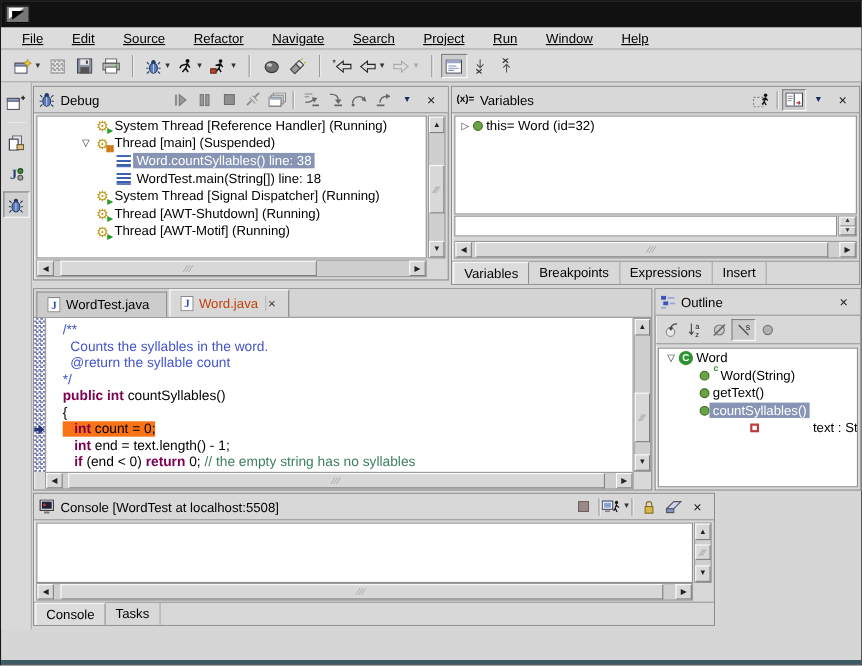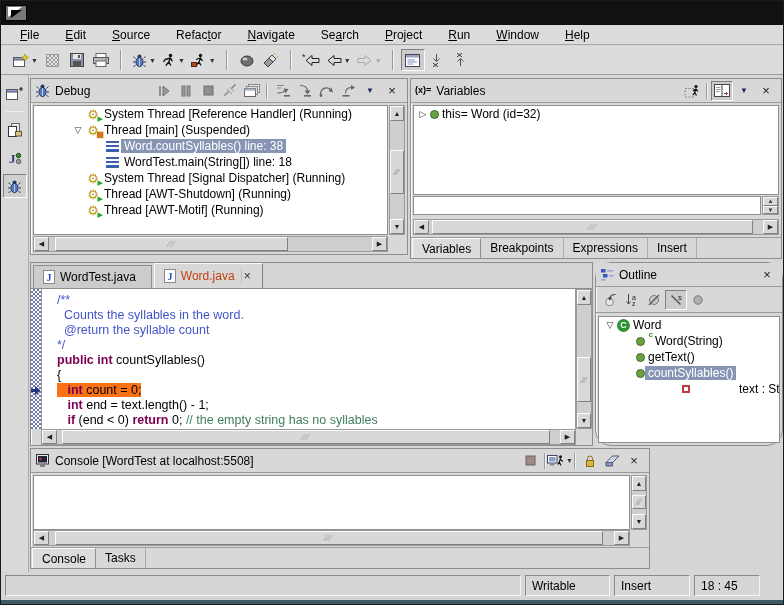--- a/index.html
+++ b/index.html
@@ -9,21 +9,21 @@
 
   
   .titlebar { position:absolute; left:0; top:0; width:100%; height:24px; background:#111; color:#fff;
               display:flex; align-items:center; font-weight:bold; font-size:13px; }
   .titleicon { width:22px; height:16px; margin:0 6px 0 4px; background:#777; position:relative; border:1px solid #000; }
   .titleicon:before { content:""; position:absolute; left:2px; top:1px; border-top:10px solid #fff; border-right:14px solid transparent; }
   .titleicon:after  { content:""; position:absolute; left:5px; top:4px; border-top:8px solid #000; border-right:11px solid transparent; }
 
   .menubar { position:absolute; left:0; top:24px; width:100%; height:20px; background:#dcdcdc;
              border-bottom:1px solid #a8a8a8; display:flex; align-items:center; padding-left:6px; }
-  .menu-item { padding:2px 13px; cursor:default; }
+  .menu-item { padding:2px 13px; cursor:default;text-decoration:underline; }
   .menu-item u { text-decoration:underline; }
 
   .toolbar { position:absolute; left:0; top:45px; width:100%; height:29px; background:#dcdcdc;
              border-bottom:1px solid #9c9c9c; display:flex; align-items:center; padding-left:4px; }
   .tbgroup { display:flex; align-items:center; padding:0 5px; }
   .tbsep { width:2px; height:20px; border-left:1px solid #9a9a9a; border-right:1px solid #f4f4f4; margin:0 2px; }
   .tbtn { height:22px; min-width:24px; display:flex; align-items:center; justify-content:center;
           padding:0 2px; border:1px solid transparent; }
   .tbtn.pressed { border-color:#808080 #fbfbfb #fbfbfb #808080; background:#cdcdcd; }
   .drop { font-size:7px; color:#333; margin-left:2px; }
@@ -620,21 +620,21 @@
     </div>
     <div class="hsb" style="left:10px; right:16px; bottom:0;">
       <span class="sbb">◀</span>
       <span class="trk">
           <span class="thm" style="left:1%;width:97%;">⁄⁄⁄</span>
         </span>
       <span class="sbb">▶</span>
     </div>
   </div>
 
-  <div class="view" style="left:594px; top:261px; width:188px; height:184px;border-radius:16px;">
+  <div class="view" style="left:594px; top:261px; width:188px; height:184px;">
     <div class="vtitle">
       <span class="icn" id="outline-title-icon">
           <svg width="14" height="14">
             <rect x="1" y="1" width="4.5" height="3.5" fill="#3b55c0"></rect>
             <rect x="7" y="2" width="6" height="1.6" fill="#9aa6d8"></rect>
             <rect x="3" y="6" width="4.5" height="3.5" fill="#3b55c0"></rect>
             <rect x="9" y="7" width="4.5" height="1.6" fill="#9aa6d8"></rect>
             <rect x="1" y="11" width="4.5" height="1.6" fill="#9aa6d8"></rect>
           </svg>
         </span>
@@ -790,20 +790,14 @@
           <span class="thm" style="left:1%;width:97%;">⁄⁄⁄</span>
         </span>
       <span class="sbb">▶</span>
     </div>
     <div class="foldertabs" id="console-tabs">
         <span class="ftab active">Console</span>
         <span class="ftab">Tasks</span>
       </div>
   </div>
 
-  <div class="statusbar">
-    <span class="scell" style="width:516px;"></span>
-    <span class="scell" style="width:85px;">Writable</span>
-    <span class="scell" style="width:76px;">Insert</span>
-    <span class="scell" style="width:66px;">18 : 45</span>
-  </div>
   <div class="bottomstrip"></div>
 </div>
 
 </body></html>

